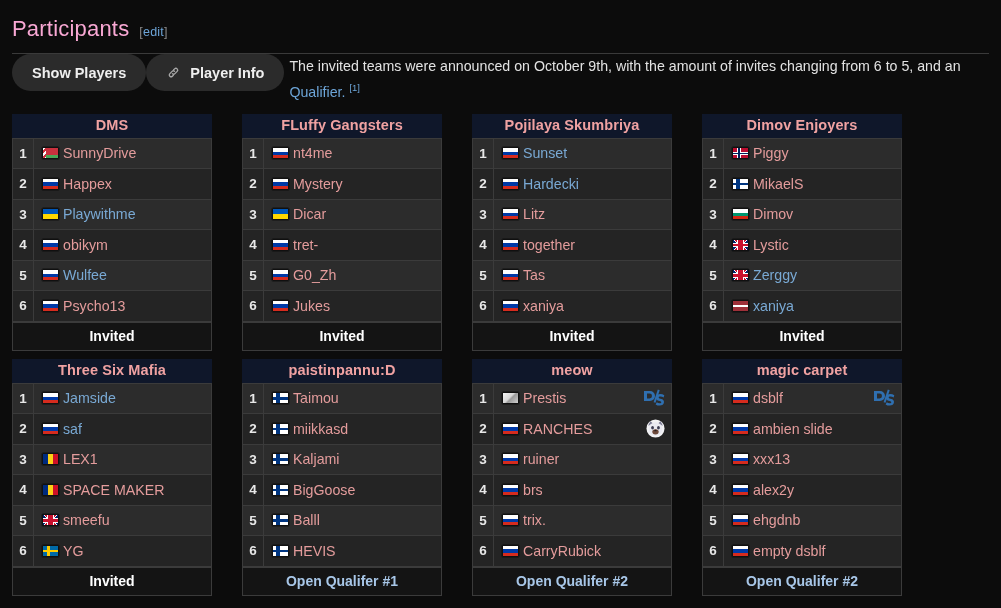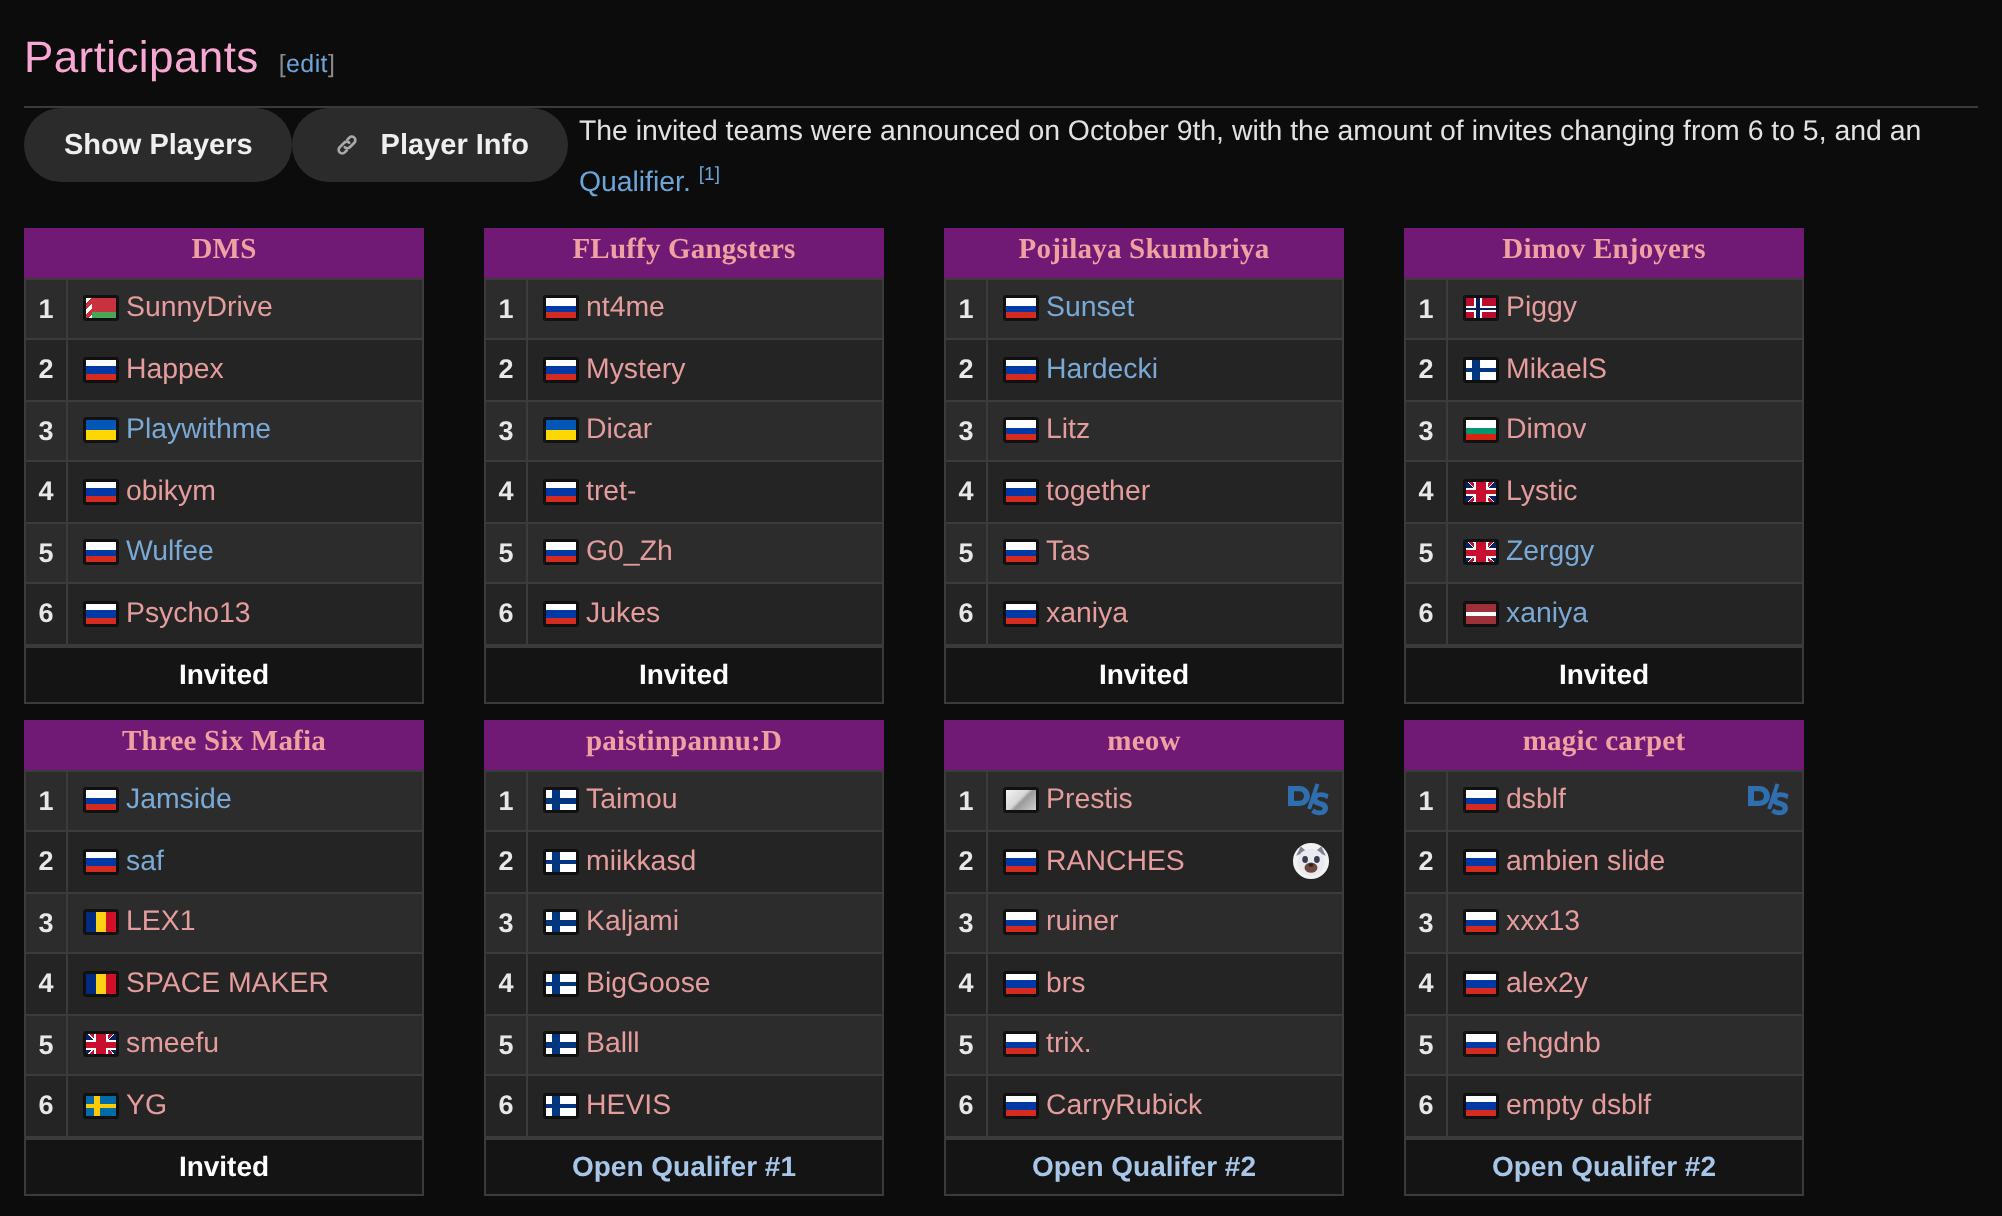--- a/index.html
+++ b/index.html
@@ -55,27 +55,26 @@
   .team-grid {
     margin-top: 11px;
     display: grid;
     grid-template-columns: repeat(4, 200px);
     column-gap: 30px;
     row-gap: 8px;
     padding-left: 2px;
   }
   .team-card { width: 200px; }
   .team-header {
-    background: #701a75;
+    background: #0f172a;
     color: #f0a2a2;
     font-size: 14.5px; font-weight: bold;
     text-align: center;
     padding: 3px 0 5px 0;
     letter-spacing: .1px;
-    font-family: Liberation Serif, serif;
   }
   .roster {
     border: 1px solid #3b3b3b;
     border-bottom: none;
   }
   .prow {
     display: flex; align-items: center;
     height: 30.5px;
     border-bottom: 1px solid #3b3b3b;
   }

